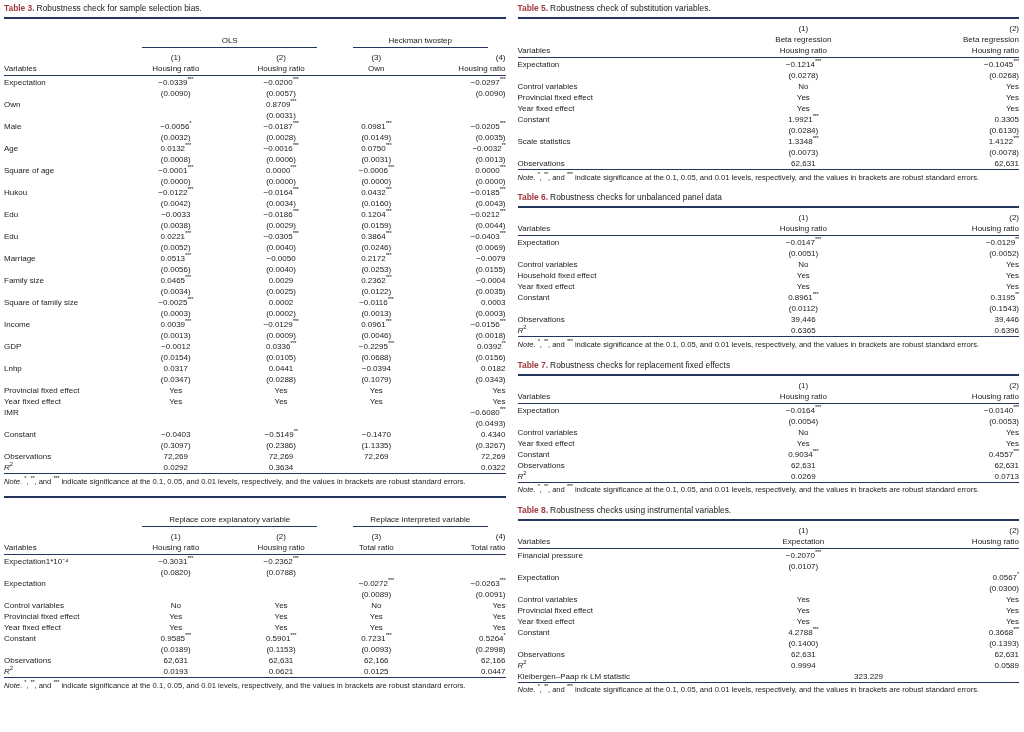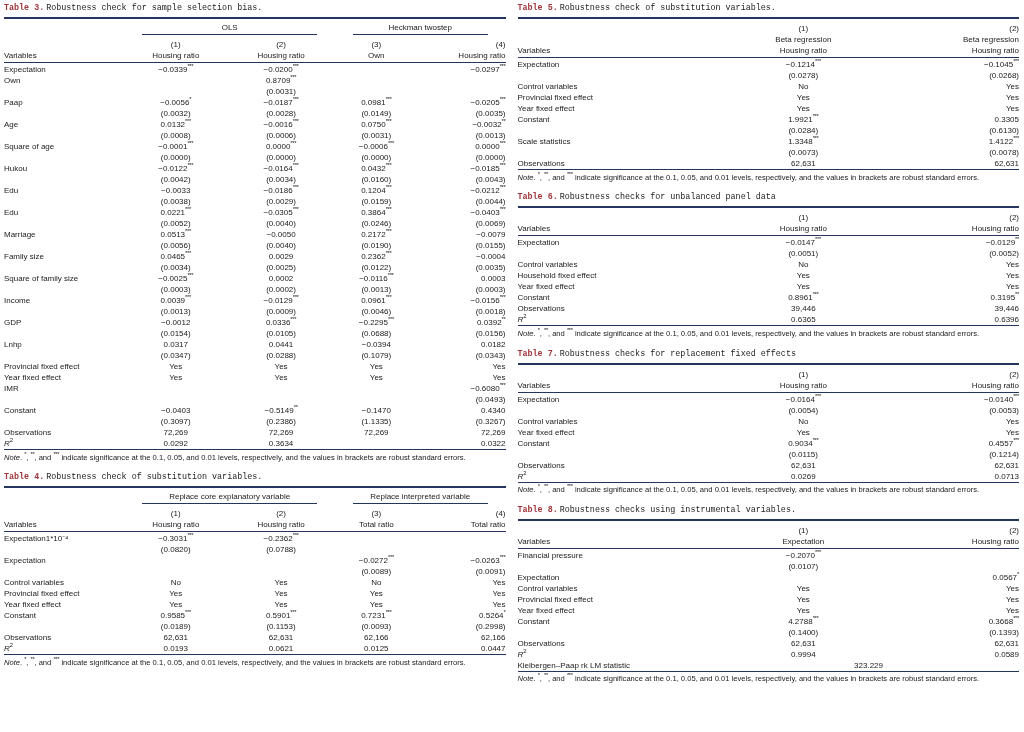--- a/index.html
+++ b/index.html
@@ -4,31 +4,31 @@
 <style>
   * { box-sizing: border-box; }
   html,body { margin:0; padding:0; background:#ffffff; }
   body {
     width:1024px; height:732px; overflow:hidden;
     font-family:"Liberation Sans", sans-serif; color:#1b1b1b;
   }
   .page { display:flex; gap:12px; padding:3px 5px 0 4px; }
   .col { width:502px; }
   .tblwrap { margin-bottom:10px; }
-  .cap { font-size:8.4px; line-height:11px; margin-bottom:3px;font-family:Liberation Mono, monospace; }
+  .cap { font-size:8.4px; line-height:11px; margin-bottom:3px; }
   .cap-lbl { color:#a0373c; font-weight:bold; }
   .cap-txt { margin-left:2px; color:#222; }
   table.tbl { width:100%; border-collapse:collapse; border-top:2px solid #24355e; border-bottom:1.8px solid #24355e; }
   .tbl th, .tbl td {
     font-size:8px; line-height:11px; font-weight:normal;
     padding:0; text-align:center; vertical-align:bottom; white-space:nowrap;
   }
   .tbl th.label-col, .tbl td.label-col { text-align:left; }
   .tbl th.last, .tbl td.last { text-align:right; }
-  .tbl tr.group-row th { padding-top:3px; }
+  .tbl tr.group-row th { padding-top:16px; }
   .tbl tr.group-row th .g { border-bottom:1.2px solid #24355e; padding-bottom:1px; margin:0 18px; }
   .tbl tr.hdr-first th { padding-top:4px; }
   .tbl tr.hdr-last th { border-bottom:1.4px solid #24355e; padding-bottom:1px; }
   .tbl tbody tr:first-child td { padding-top:1px; }
   sup { font-size:5.8px; line-height:0; vertical-align:super; letter-spacing:-0.3px; }
   em { }
   .note { font-size:7.6px; line-height:9.8px; margin-top:2.5px; padding-left:9px; text-indent:-9px; color:#1b1b1b; }
 </style>
 </head>
 <body>
@@ -75,35 +75,42 @@
             </thead>
             <tbody>
               <tr>
                 <td class="label-col">Expectation</td>
                 <td>−0.0339<sup>***</sup></td>
                 <td>−0.0200<sup>***</sup></td>
                 <td></td>
                 <td class="last">−0.0297<sup>***</sup></td>
               </tr>
               <tr>
+                <td class="label-col"></td>
+                <td>(0.0090)</td>
+                <td>(0.0057)</td>
+                <td></td>
+                <td class="last">(0.0090)</td>
+              </tr>
+              <tr>
                 <td class="label-col">Own</td>
                 <td></td>
                 <td>0.8709<sup>***</sup></td>
                 <td></td>
                 <td class="last"></td>
               </tr>
               <tr>
                 <td class="label-col"></td>
                 <td></td>
                 <td>(0.0031)</td>
                 <td></td>
                 <td class="last"></td>
               </tr>
               <tr>
-                <td class="label-col">Paap</td>
+                <td class="label-col">Male</td>
                 <td>−0.0056<sup>*</sup></td>
                 <td>−0.0187<sup>***</sup></td>
                 <td>0.0981<sup>***</sup></td>
                 <td class="last">−0.0205<sup>***</sup></td>
               </tr>
               <tr>
                 <td class="label-col"></td>
                 <td>(0.0032)</td>
                 <td>(0.0028)</td>
                 <td>(0.0149)</td>
@@ -183,21 +190,21 @@
                 <td class="label-col">Marriage</td>
                 <td>0.0513<sup>***</sup></td>
                 <td>−0.0050</td>
                 <td>0.2172<sup>***</sup></td>
                 <td class="last">−0.0079</td>
               </tr>
               <tr>
                 <td class="label-col"></td>
                 <td>(0.0056)</td>
                 <td>(0.0040)</td>
-                <td>(0.0190)</td>
+                <td>(0.0253)</td>
                 <td class="last">(0.0155)</td>
               </tr>
               <tr>
                 <td class="label-col">Family size</td>
                 <td>0.0465<sup>***</sup></td>
                 <td>0.0029</td>
                 <td>0.2362<sup>***</sup></td>
                 <td class="last">−0.0004</td>
               </tr>
               <tr>
@@ -318,23 +325,20 @@
                 <td>0.3634</td>
                 <td></td>
                 <td class="last">0.0322</td>
               </tr>
             </tbody>
           </table>
         </div>
       <div class="note"><em>Note</em>. <sup>*</sup>, <sup>**</sup>, and <sup>***</sup> indicate significance at the 0.1, 0.05, and 0.01 levels, respectively, and the values in brackets are robust standard errors.</div>
     </section>
     <section class="tblwrap">
-      <div class="cap">
-        <span class="cap-lbl">Table 4.</span><span class="cap-txt">Robustness check of substitution variables.</span>
-      </div>
       <div class="tbl-host">
           <table class="tbl">
             <colgroup>
               <col style="width: 24%;">
               <col style="width: 20.5%;">
               <col style="width: 21.5%;">
               <col style="width: 16.5%;">
               <col style="width: 17.5%;">
             </colgroup>
             <thead>
@@ -579,20 +583,25 @@
                 <td class="label-col">Year fixed effect</td>
                 <td>Yes</td>
                 <td class="last">Yes</td>
               </tr>
               <tr>
                 <td class="label-col">Constant</td>
                 <td>0.8961<sup>***</sup></td>
                 <td class="last">0.3195<sup>**</sup></td>
               </tr>
               <tr>
+                <td class="label-col"></td>
+                <td>(0.0112)</td>
+                <td class="last">(0.1543)</td>
+              </tr>
+              <tr>
                 <td class="label-col">Observations</td>
                 <td>39,446</td>
                 <td class="last">39,446</td>
               </tr>
               <tr>
                 <td class="label-col"><em>R</em><sup>2</sup></td>
                 <td>0.6365</td>
                 <td class="last">0.6396</td>
               </tr>
             </tbody>
@@ -643,25 +652,20 @@
                 <td class="label-col">Year fixed effect</td>
                 <td>Yes</td>
                 <td class="last">Yes</td>
               </tr>
               <tr>
                 <td class="label-col">Constant</td>
                 <td>0.9034<sup>***</sup></td>
                 <td class="last">0.4557<sup>***</sup></td>
               </tr>
               <tr>
-                <td class="label-col"></td>
-                <td>(0.0115)</td>
-                <td class="last">(0.1214)</td>
-              </tr>
-              <tr>
                 <td class="label-col">Observations</td>
                 <td>62,631</td>
                 <td class="last">62,631</td>
               </tr>
               <tr>
                 <td class="label-col"><em>R</em><sup>2</sup></td>
                 <td>0.0269</td>
                 <td class="last">0.0713</td>
               </tr>
             </tbody>
@@ -702,20 +706,25 @@
                 <td class="label-col"></td>
                 <td>(0.0107)</td>
                 <td class="last"></td>
               </tr>
               <tr>
                 <td class="label-col">Expectation</td>
                 <td></td>
                 <td class="last">0.0567<sup>*</sup></td>
               </tr>
               <tr>
+                <td class="label-col"></td>
+                <td></td>
+                <td class="last">(0.0300)</td>
+              </tr>
+              <tr>
                 <td class="label-col">Control variables</td>
                 <td>Yes</td>
                 <td class="last">Yes</td>
               </tr>
               <tr>
                 <td class="label-col">Provincial fixed effect</td>
                 <td>Yes</td>
                 <td class="last">Yes</td>
               </tr>
               <tr>

